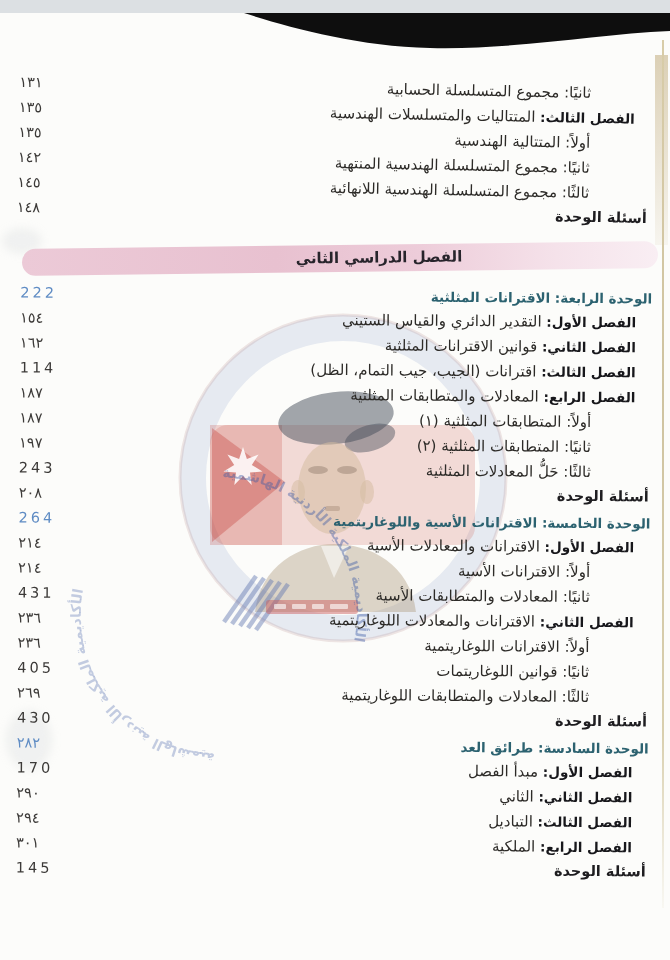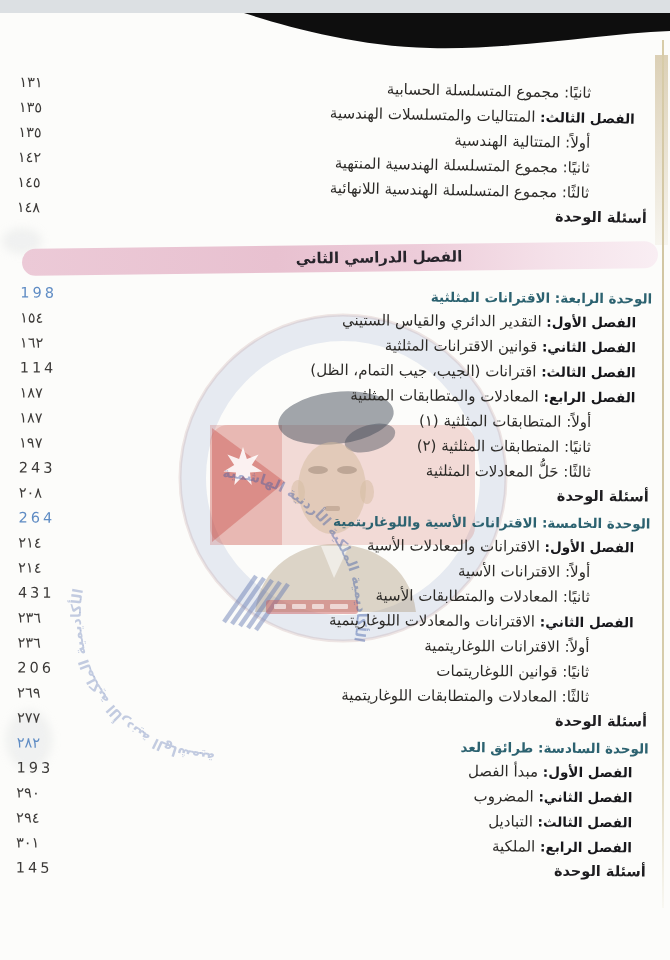--- a/index.html
+++ b/index.html
@@ -136,21 +136,21 @@
         <span class="pagenum">١٤٥</span>
         <div class="entry entry-sub">ثالثًا: مجموع المتسلسلة الهندسية اللانهائية</div>
       </div>
       <div class="toc-row">
         <span class="pagenum">١٤٨</span>
         <div class="entry entry-questions">أسئلة الوحدة</div>
       </div>
     </div>
   <div id="sectionB" class="toc-section">
       <div class="toc-row">
-        <span class="pagenum blue">198</span>
+        <span class="pagenum blue">222</span>
         <div class="entry entry-unit">الوحدة الرابعة: الاقترانات المثلثية</div>
       </div>
       <div class="toc-row">
         <span class="pagenum">١٥٤</span>
         <div class="entry entry-chapter"><span class="chap-label">الفصل الأول:</span> <span class="chap-title">التقدير الدائري والقياس الستيني</span></div>
       </div>
       <div class="toc-row">
         <span class="pagenum">١٦٢</span>
         <div class="entry entry-chapter"><span class="chap-label">الفصل الثاني:</span> <span class="chap-title">قوانين الاقترانات المثلثية</span></div>
       </div>
@@ -196,42 +196,42 @@
       </div>
       <div class="toc-row">
         <span class="pagenum">٢٣٦</span>
         <div class="entry entry-chapter"><span class="chap-label">الفصل الثاني:</span> <span class="chap-title">الاقترانات والمعادلات اللوغاريتمية</span></div>
       </div>
       <div class="toc-row">
         <span class="pagenum">٢٣٦</span>
         <div class="entry entry-sub">أولاً: الاقترانات اللوغاريتمية</div>
       </div>
       <div class="toc-row">
-        <span class="pagenum">206</span>
+        <span class="pagenum">405</span>
         <div class="entry entry-sub">ثانيًا: قوانين اللوغاريتمات</div>
       </div>
       <div class="toc-row">
         <span class="pagenum">٢٦٩</span>
         <div class="entry entry-sub">ثالثًا: المعادلات والمتطابقات اللوغاريتمية</div>
       </div>
       <div class="toc-row">
-        <span class="pagenum">٢٧٧</span>
+        <span class="pagenum">430</span>
         <div class="entry entry-questions">أسئلة الوحدة</div>
       </div>
       <div class="toc-row">
         <span class="pagenum blue">٢٨٢</span>
         <div class="entry entry-unit">الوحدة السادسة: طرائق العد</div>
       </div>
       <div class="toc-row">
-        <span class="pagenum">193</span>
+        <span class="pagenum">170</span>
         <div class="entry entry-chapter"><span class="chap-label">الفصل الأول:</span> <span class="chap-title">مبدأ الفصل</span></div>
       </div>
       <div class="toc-row">
         <span class="pagenum">٢٩٠</span>
-        <div class="entry entry-chapter"><span class="chap-label">الفصل الثاني:</span> <span class="chap-title">المضروب</span></div>
+        <div class="entry entry-chapter"><span class="chap-label">الفصل الثاني:</span> <span class="chap-title">الثاني</span></div>
       </div>
       <div class="toc-row">
         <span class="pagenum">٢٩٤</span>
         <div class="entry entry-chapter"><span class="chap-label">الفصل الثالث:</span> <span class="chap-title">التباديل</span></div>
       </div>
       <div class="toc-row">
         <span class="pagenum">٣٠١</span>
         <div class="entry entry-chapter"><span class="chap-label">الفصل الرابع:</span> <span class="chap-title">الملكية</span></div>
       </div>
       <div class="toc-row">

